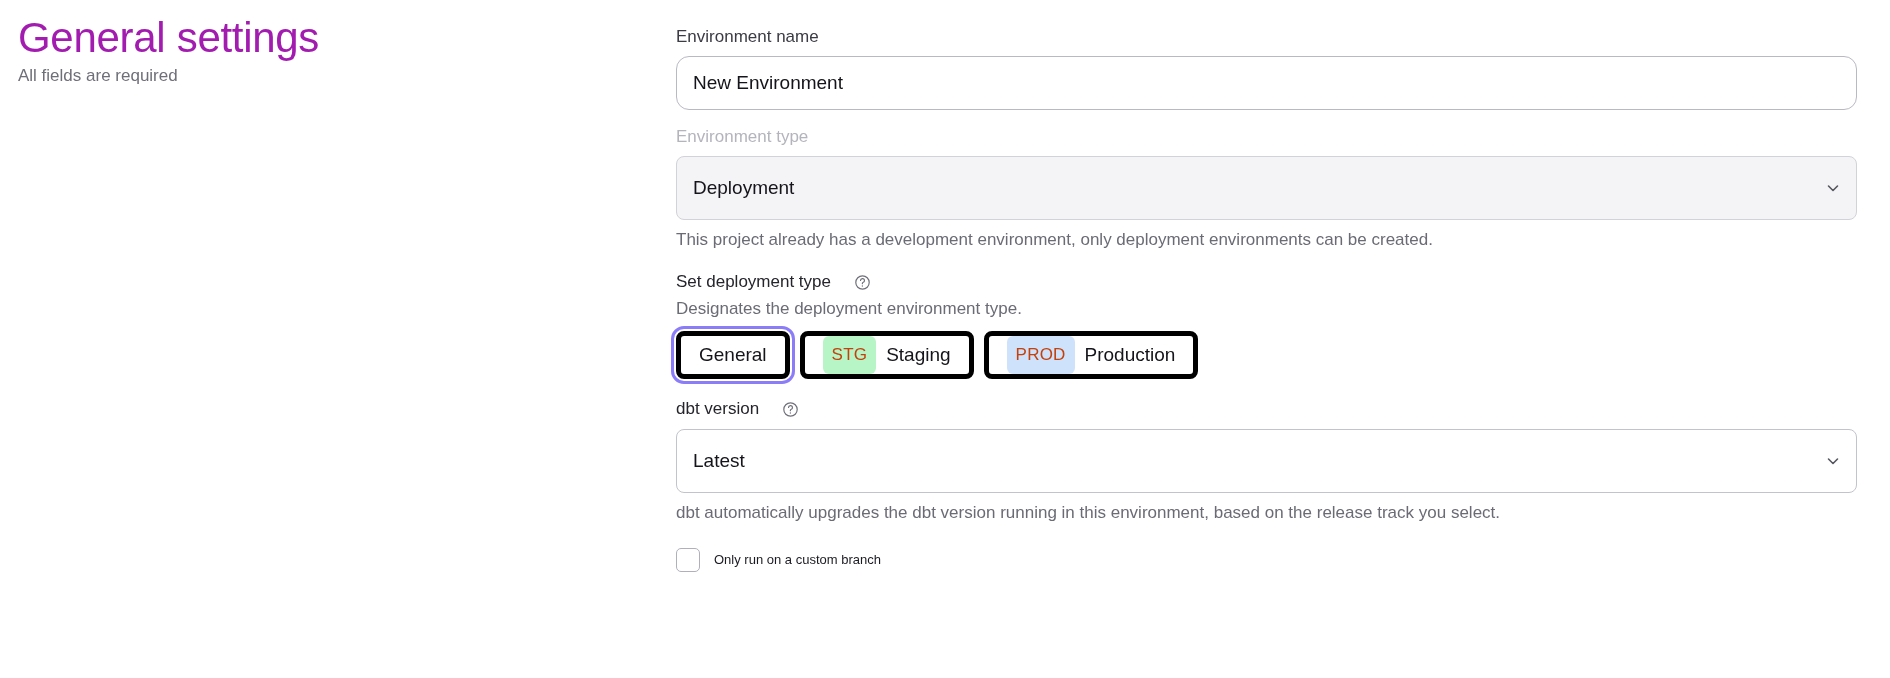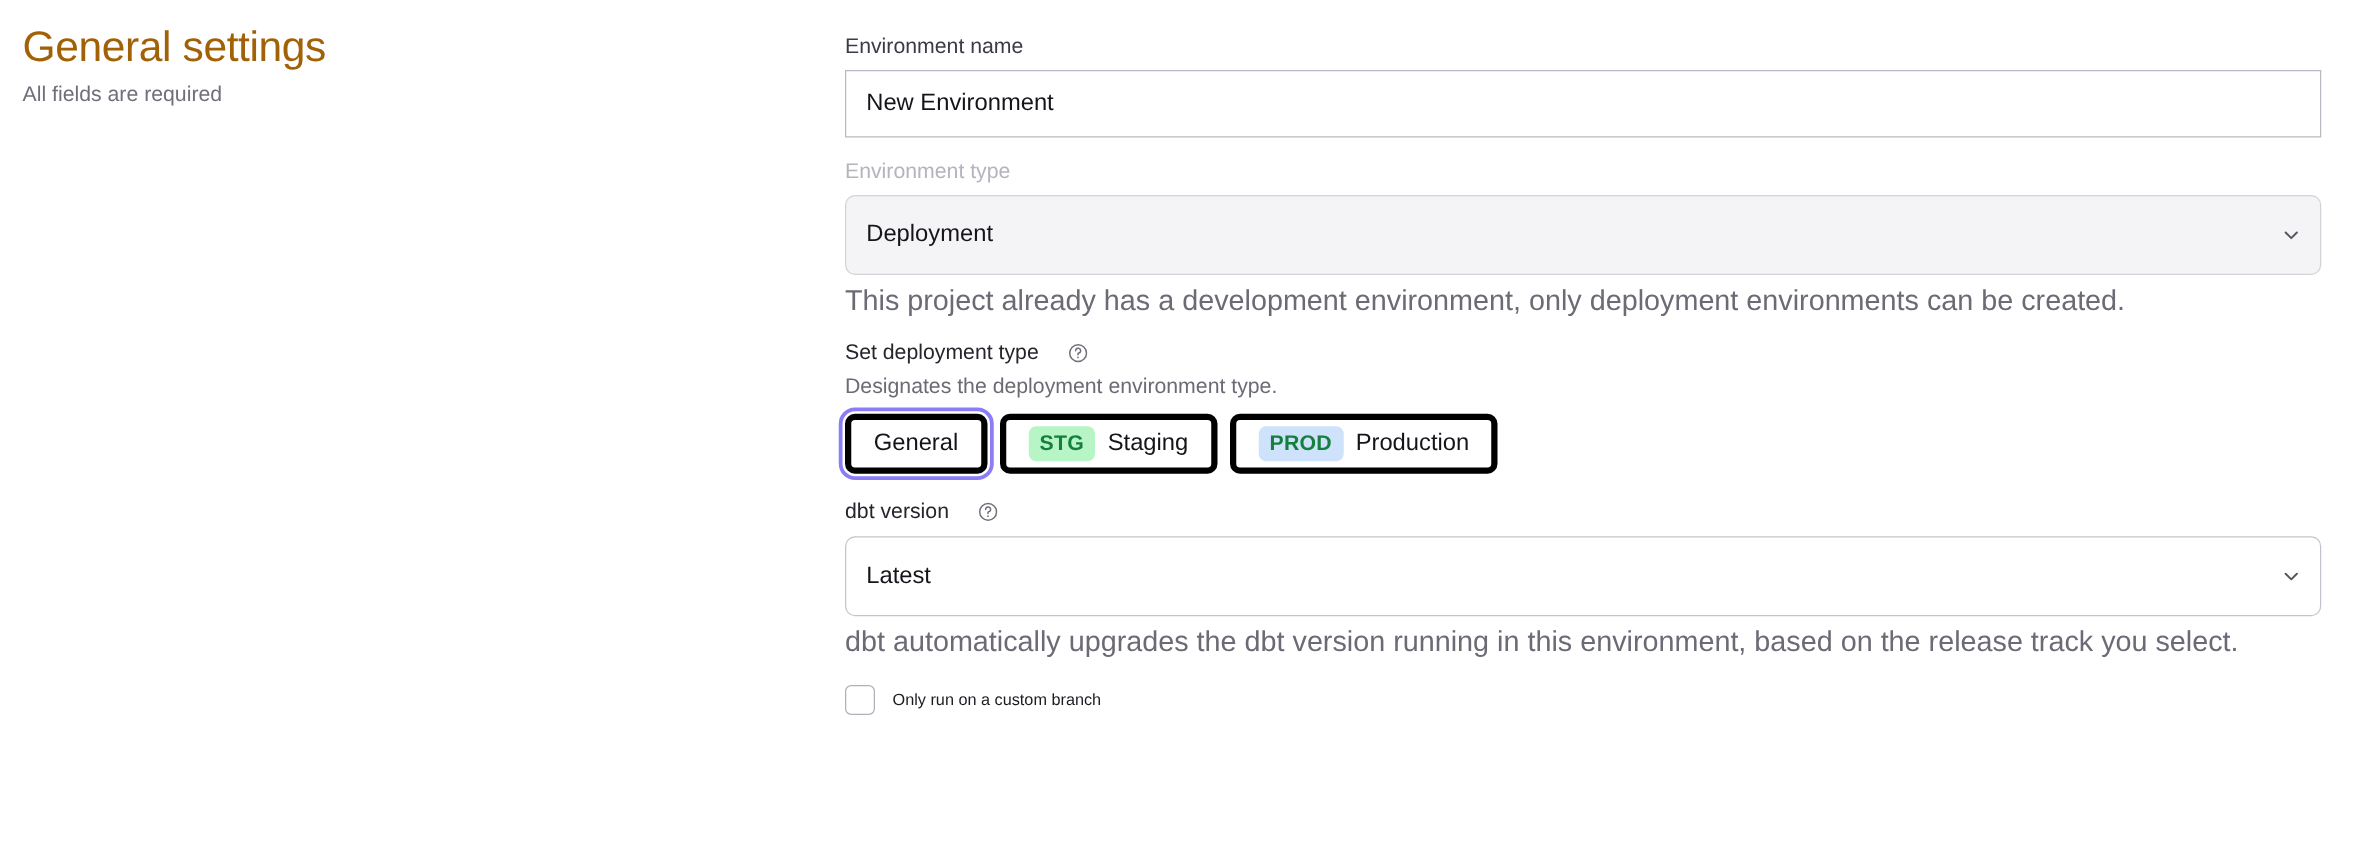--- a/index.html
+++ b/index.html
@@ -25,24 +25,24 @@
   }
 
   
   .left-col {
     position: absolute;
     left: 18px;
     top: 16px;
     width: 620px;
   }
   .page-title {
-    font-size: 34px;
+    font-size: 42px;
     line-height: 44px;
     font-weight: 400;
-    color: #a16207;
+    color: #a21caf;
     letter-spacing: -0.3px;
     margin: 0;
   }
   .page-subtitle {
     font-size: 17px;
     line-height: 24px;
     color: #6f6f7a;
     margin-top: 4px;
   }
 
@@ -84,21 +84,21 @@
     height: 17px;
     flex: 0 0 auto;
     color: #6f6f7a;
   }
   .help-icon svg { display: block; }
 
   .text-input {
     width: 100%;
     height: 54px;
     border: 1px solid #b9b9c2;
-    border-radius: 0;
+    border-radius: 13px;
     background: #ffffff;
     padding: 0 16px;
     font-family: "Liberation Sans", sans-serif;
     font-size: 19px;
     color: #14141a;
     outline: none;
   }
   .text-input::placeholder { color: #9a9aa4; }
 
   .select-wrap {
@@ -127,21 +127,21 @@
     top: 50%;
     transform: translateY(-50%);
     width: 16px;
     height: 16px;
     color: #56565f;
     pointer-events: none;
   }
   .chevron svg { display: block; }
 
   .helper-text {
-    font-size: 23px;
+    font-size: 17px;
     line-height: 24px;
     color: #6b6b76;
     margin-top: 8px;
   }
 
   .sub-desc {
     font-size: 17px;
     line-height: 24px;
     color: #6b6b76;
     margin-top: 2px;
@@ -172,26 +172,26 @@
   }
   .type-btn.focused {
     outline: 3px solid #8b7cf8;
     outline-offset: 2px;
     border-radius: 8px;
   }
   .type-btn .badge {
     display: inline-flex;
     align-items: center;
     justify-content: center;
-    height: 28px;
+    height: 38px;
     padding: 0 9px;
     border-radius: 6px;
     font-size: 17px;
-    font-weight: 700;
-    color: #15803d;
+    font-weight: 400;
+    color: #c2410c;
     letter-spacing: 0.2px;
   }
   .badge-stg { background: #b7f5c6; }
   .badge-prod { background: #cfe2fb; }
 
   
   .check-row {
     display: flex;
     align-items: center;
     gap: 14px;

